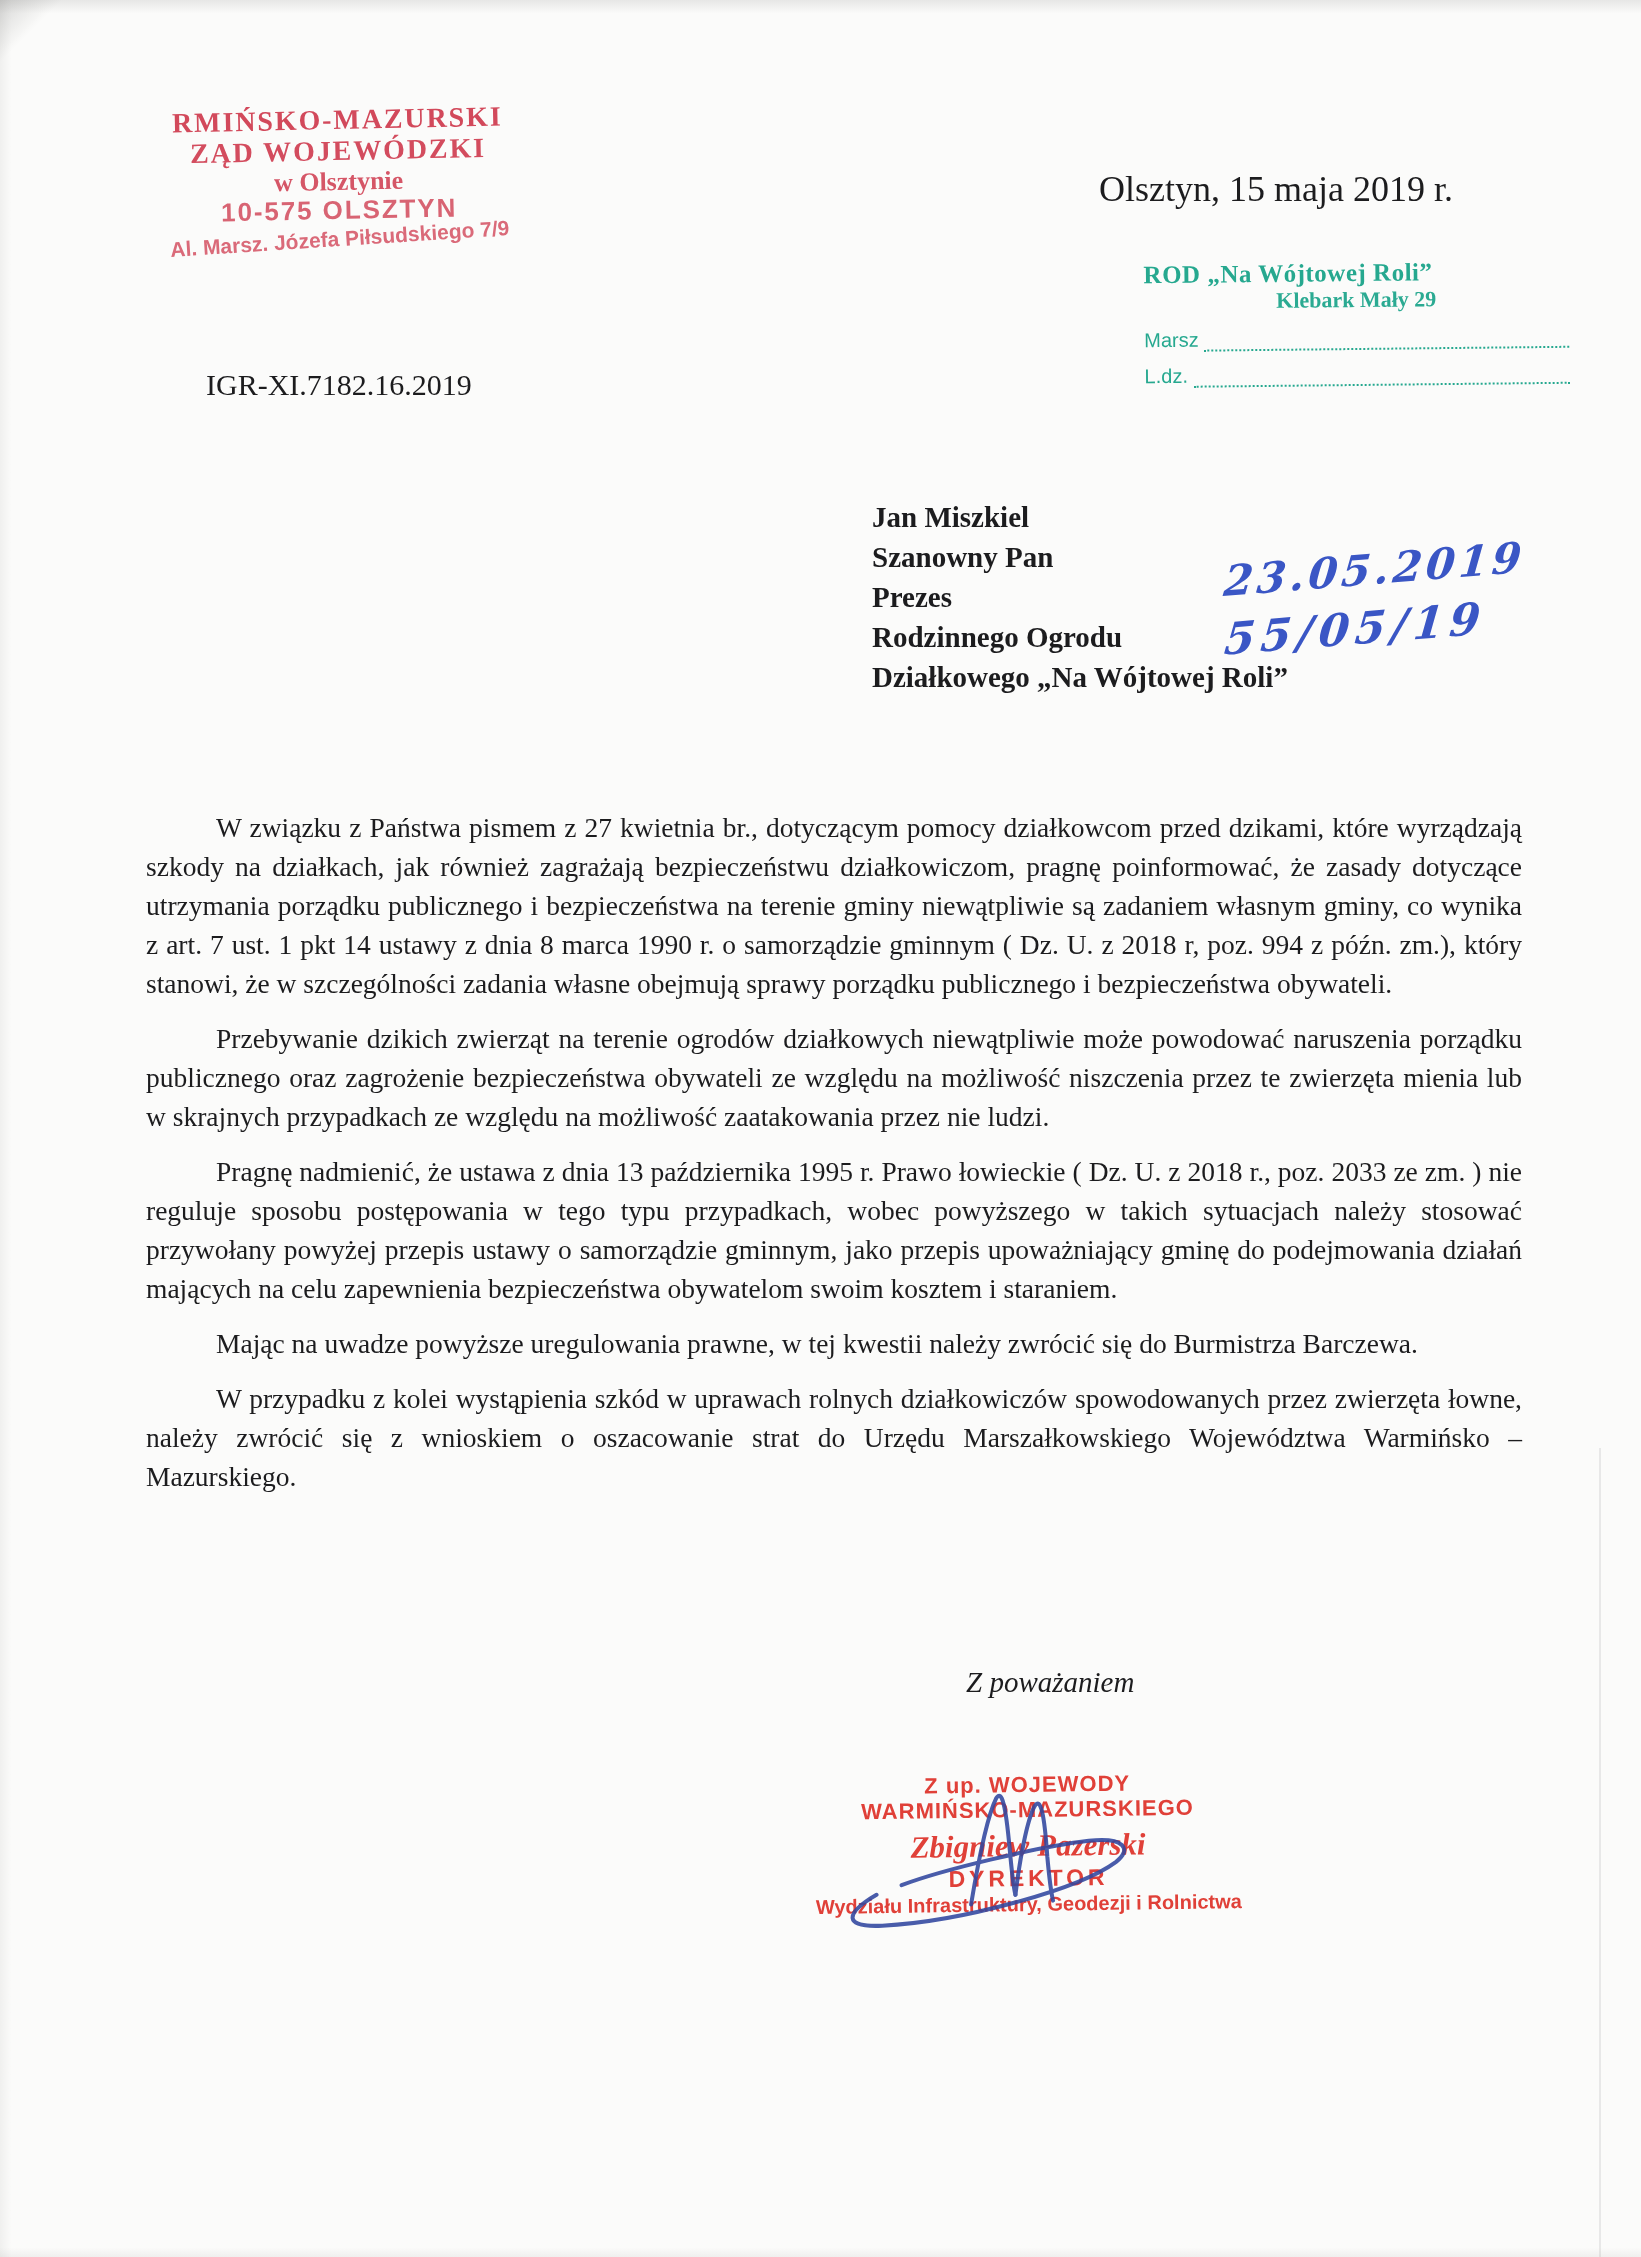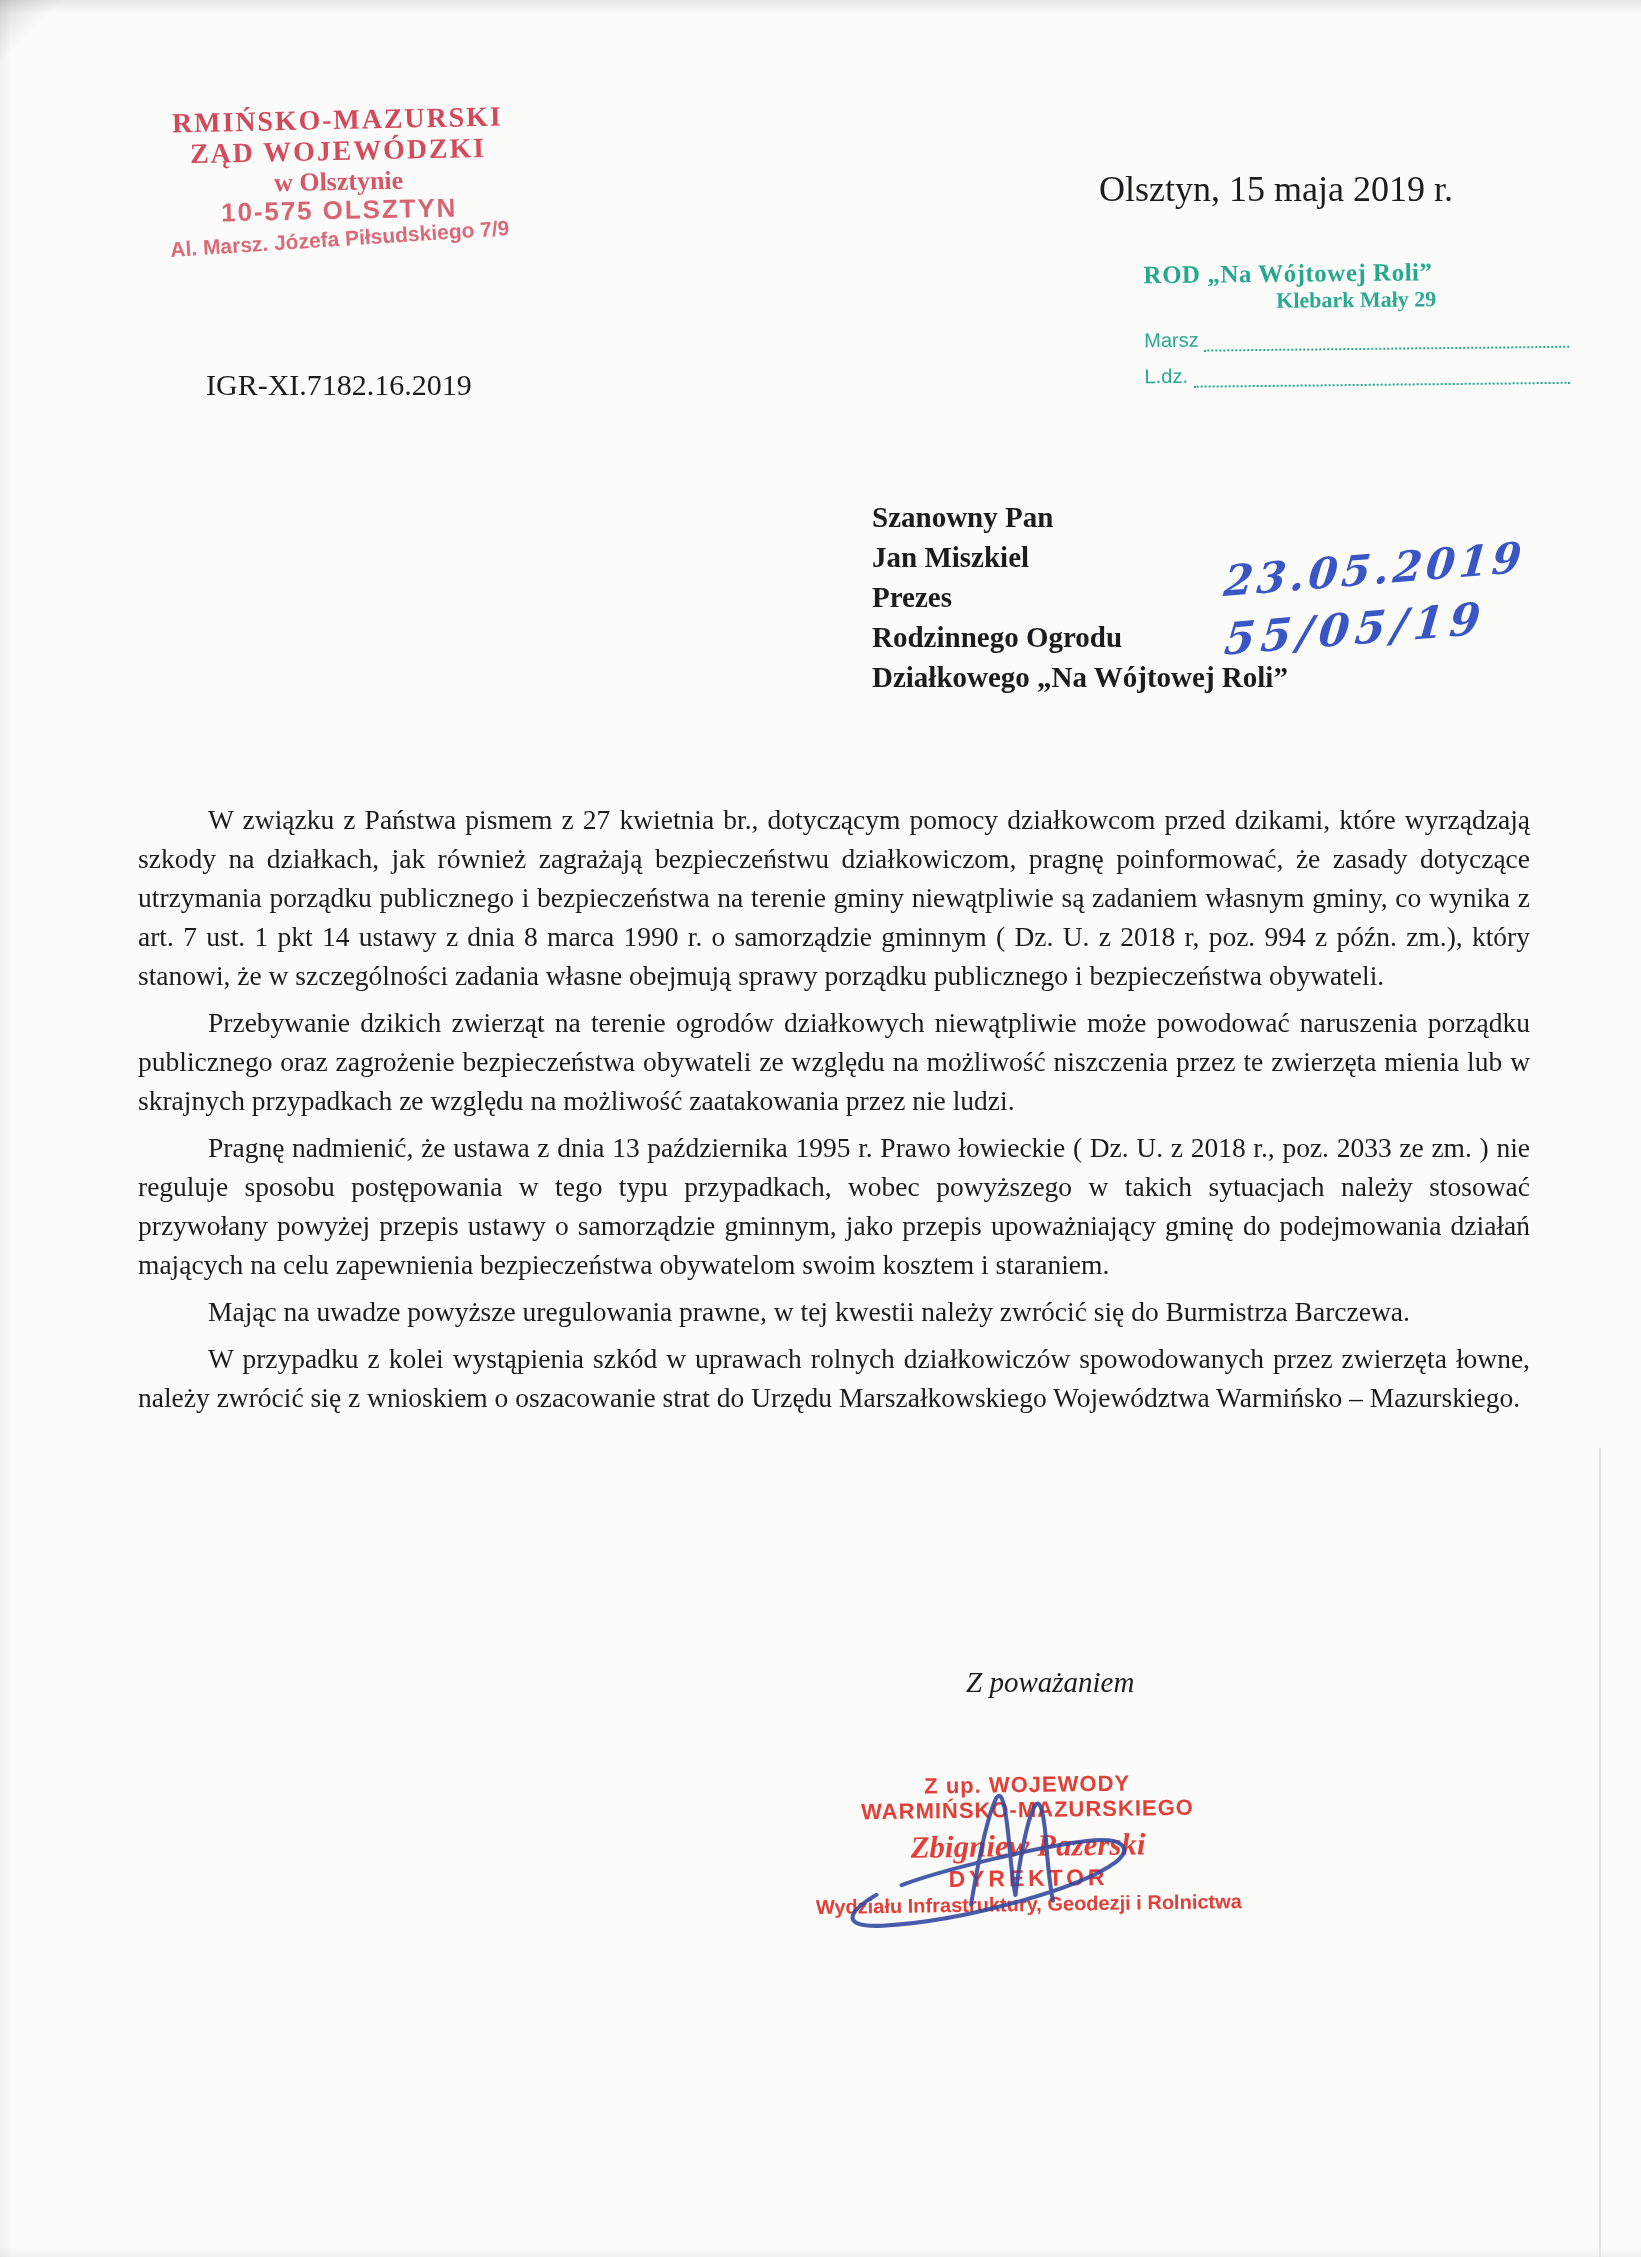--- a/index.html
+++ b/index.html
@@ -95,21 +95,21 @@
     position:absolute;left:872px;top:497px;
     font-size:29px;font-weight:bold;line-height:40px;
   }
 
   
   .body-text{
     position:absolute;left:130px;top:792px;width:1408px;
     font-size:27.5px;line-height:39px;
     text-align:justify;
   }
-  .body-text p{margin:8px;text-indent:70px;}
+  .body-text p{margin:16px;text-indent:70px;}
 
   
   .closing{
     position:absolute;left:966px;top:1666px;
     font-size:29px;
     font-style:italic;
   }
 
   
   .sig-stamp{
@@ -159,22 +159,22 @@
       <span>L.dz.</span>
       <span class="leader"></span>
     </div>
     <div class="handwrite hw-date">23.05.2019</div>
     <div class="handwrite hw-ref">55/05/19</div>
   </div>
 
   <div class="ref-number">IGR-XI.7182.16.2019</div>
 
   <div class="addressee">
+    <div>Jan Miszkiel</div>
     <div>Szanowny Pan</div>
-    <div>Jan Miszkiel</div>
     <div>Prezes</div>
     <div>Rodzinnego Ogrodu</div>
     <div>Działkowego „Na Wójtowej Roli”</div>
   </div>
 
   <div class="body-text">
     <p>W związku z Państwa pismem z 27 kwietnia br., dotyczącym pomocy działkowcom przed dzikami, które wyrządzają szkody na działkach, jak również zagrażają bezpieczeństwu działkowiczom, pragnę poinformować, że zasady dotyczące utrzymania porządku publicznego i bezpieczeństwa na terenie gminy niewątpliwie są zadaniem własnym gminy, co wynika z art. 7 ust. 1 pkt 14 ustawy z dnia 8 marca 1990 r. o samorządzie gminnym ( Dz. U. z 2018 r, poz. 994 z późn. zm.), który stanowi, że w szczególności zadania własne obejmują sprawy porządku publicznego i bezpieczeństwa obywateli.</p>
     <p>Przebywanie dzikich zwierząt na terenie ogrodów działkowych niewątpliwie może powodować naruszenia porządku publicznego oraz zagrożenie bezpieczeństwa obywateli ze względu na możliwość niszczenia przez te zwierzęta mienia lub w skrajnych przypadkach ze względu na możliwość zaatakowania przez nie ludzi.</p>
     <p>Pragnę nadmienić, że ustawa z dnia 13 października 1995 r. Prawo łowieckie ( Dz. U. z 2018 r., poz. 2033 ze zm. ) nie reguluje sposobu postępowania w tego typu przypadkach, wobec powyższego w takich sytuacjach należy stosować przywołany powyżej przepis ustawy o samorządzie gminnym, jako przepis upoważniający gminę do podejmowania działań mających na celu zapewnienia bezpieczeństwa obywatelom swoim kosztem i staraniem.</p>
     <p>Mając na uwadze powyższe uregulowania prawne, w tej kwestii należy zwrócić się do Burmistrza Barczewa.</p>

